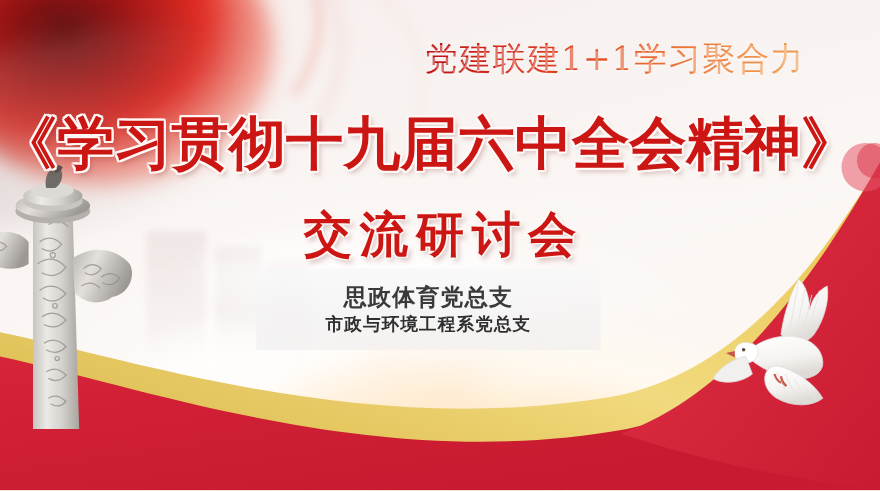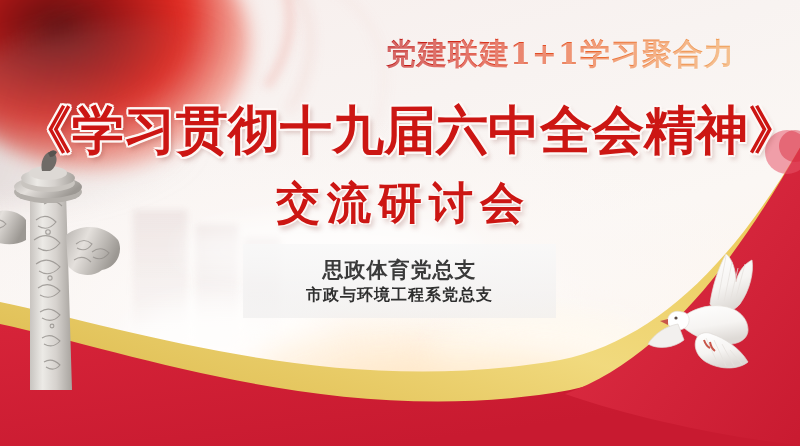--- a/index.html
+++ b/index.html
@@ -140,38 +140,38 @@
     height: 130px;
     pointer-events: none;
   }
 
   
   .subtitle-top {
     position: absolute;
     left: 386px;
     top: 34px;
     font-size: 30px;
-    font-weight: bold;
+    font-weight: normal;
     letter-spacing: 1px;
     white-space: nowrap;
     font-family: "DejaVu Serif", "Liberation Serif", serif;
     background-image: linear-gradient(95deg, #bb1111 0%, #d8301c 26%, #e8602c 55%, #ef8a46 80%, #f0a055 100%);
     -webkit-background-clip: text;
     background-clip: text;
     color: transparent;
     -webkit-text-fill-color: transparent;
     text-shadow: 0 1px 0 rgba(255,255,255,0.35);
   }
 
   .title-main {
     position: absolute;
     left: 0px;
     top: 96px;
     width: 800px;
-    text-align: right;
+    text-align: left;
     font-size: 52px;
     font-weight: bold;
     letter-spacing: 0px;
     white-space: nowrap;
     color: #cc1613;
     font-family: "DejaVu Sans", "Liberation Sans", sans-serif;
     text-shadow:
       -1.6px -1.6px 0 #fdf8f6,
        1.6px -1.6px 0 #fdf8f6,
       -1.6px  1.6px 0 #fdf8f6,
@@ -179,41 +179,41 @@
        0px -2px 0 #fdf8f6,
        0px  2px 0 #fdf8f6,
       -2px 0px 0 #fdf8f6,
        2px 0px 0 #fdf8f6,
        3px 4px 5px rgba(120,40,30,0.26);
   }
 
   .title-sub {
     position: absolute;
     left: 0px;
-    top: 174px;
+    top: 184px;
     width: 800px;
     text-align: center;
     font-size: 44px;
     font-weight: bold;
     letter-spacing: 7px;
     text-indent: 7px;
     white-space: nowrap;
     color: #cc1613;
     font-family: "DejaVu Sans", "Liberation Sans", sans-serif;
     text-shadow:
       -1.4px -1.4px 0 #fdf8f6,
        1.4px -1.4px 0 #fdf8f6,
       -1.4px  1.4px 0 #fdf8f6,
        1.4px  1.4px 0 #fdf8f6,
        3px 4px 5px rgba(120,40,30,0.26);
   }
 
   .org-panel {
     position: absolute;
-    left: 243px;
+    left: 233px;
     top: 244px;
     width: 313px;
     height: 74px;
     background: linear-gradient(180deg, rgba(248,248,248,0.80) 0%, rgba(243,242,242,0.74) 55%, rgba(238,237,237,0.62) 100%);
     display: flex;
     flex-direction: column;
     align-items: center;
     justify-content: center;
     gap: 2px;
   }

